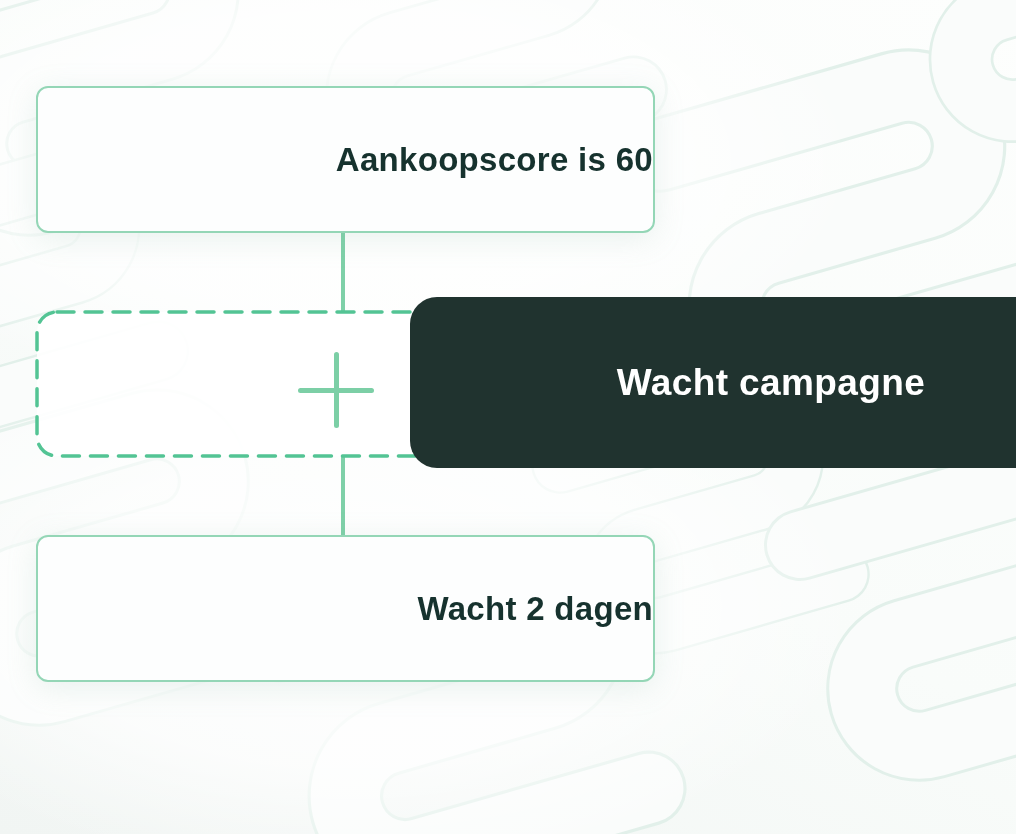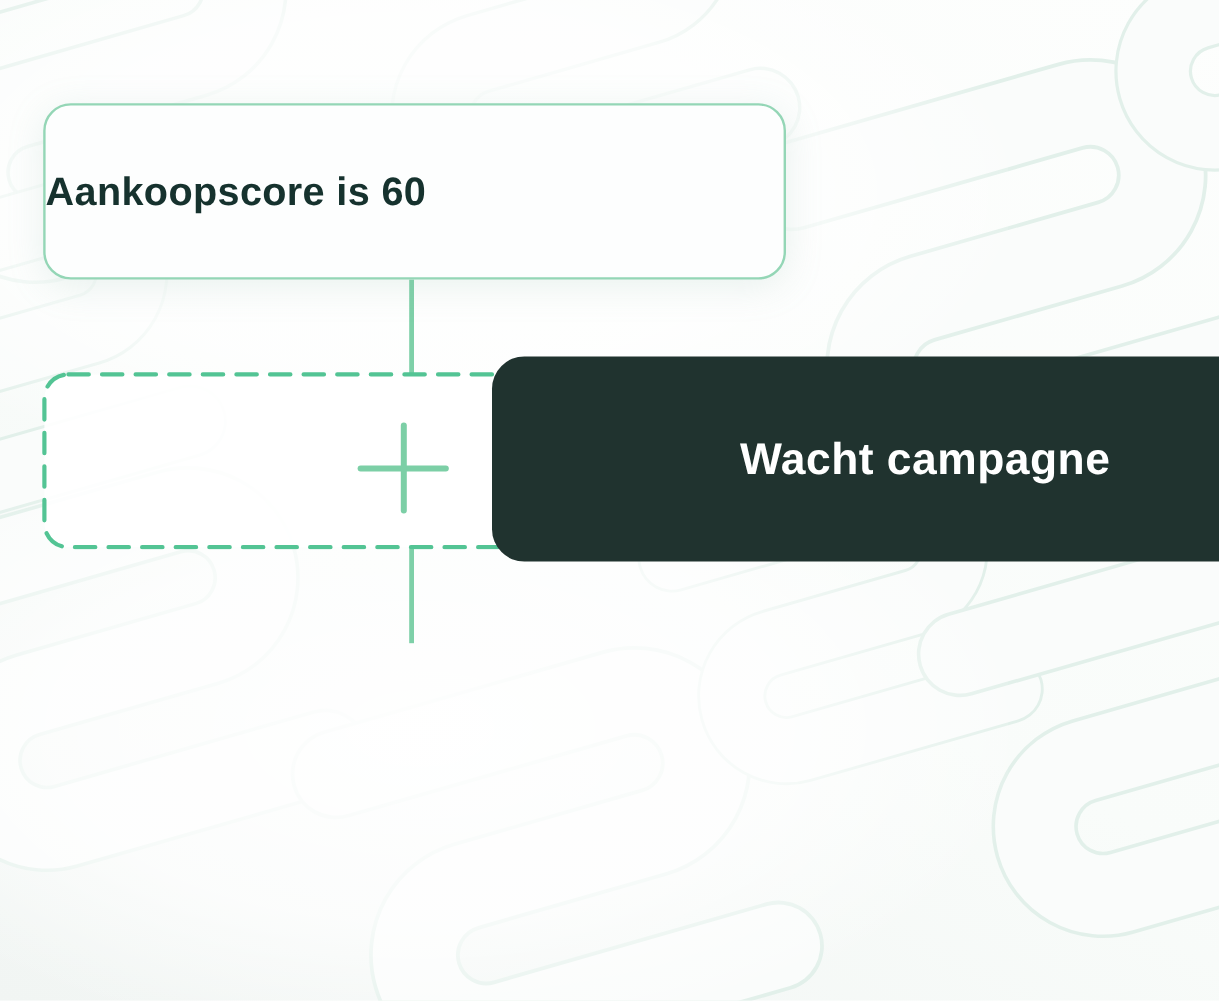--- a/index.html
+++ b/index.html
@@ -34,24 +34,24 @@
     background: radial-gradient(ellipse at 50% 45%, rgba(255,255,255,0.95) 0%, rgba(255,255,255,0.7) 45%, rgba(255,255,255,0) 75%); }
 
   .node {
     position: absolute;
     left: 36px;
     width: 619px;
     height: 147px;
     box-sizing: border-box;
     background: #fdfefe;
     border: 2px solid #94d6b6;
-    border-radius: 23px;
+    border-radius: 12px;
     display: flex;
     align-items: center;
-    justify-content: flex-start;
+    justify-content: flex-end;
     box-shadow: 0 6px 30px rgba(140, 185, 165, 0.18);
     z-index: 2;
   }
   .node-trigger { top: 86px; }
   .node-wait   { top: 535px; }
   .node-label {
     font-size: 33px;
     font-weight: 700;
     letter-spacing: 0.3px;
     color: #16322e;
@@ -153,14 +153,17 @@
   </div>
   <span class="plus">
     <i class="bar-h"></i>
       <i class="bar-v"></i>
   </span>
 
   <div class="drag-item">
     <span class="drag-item-label">Wacht campagne</span>
   </div>
 
+  <div class="node node-wait">
+    <span class="node-label">Wacht 2 dagen</span>
+  </div>
 
 </div>
 
 </body></html>

